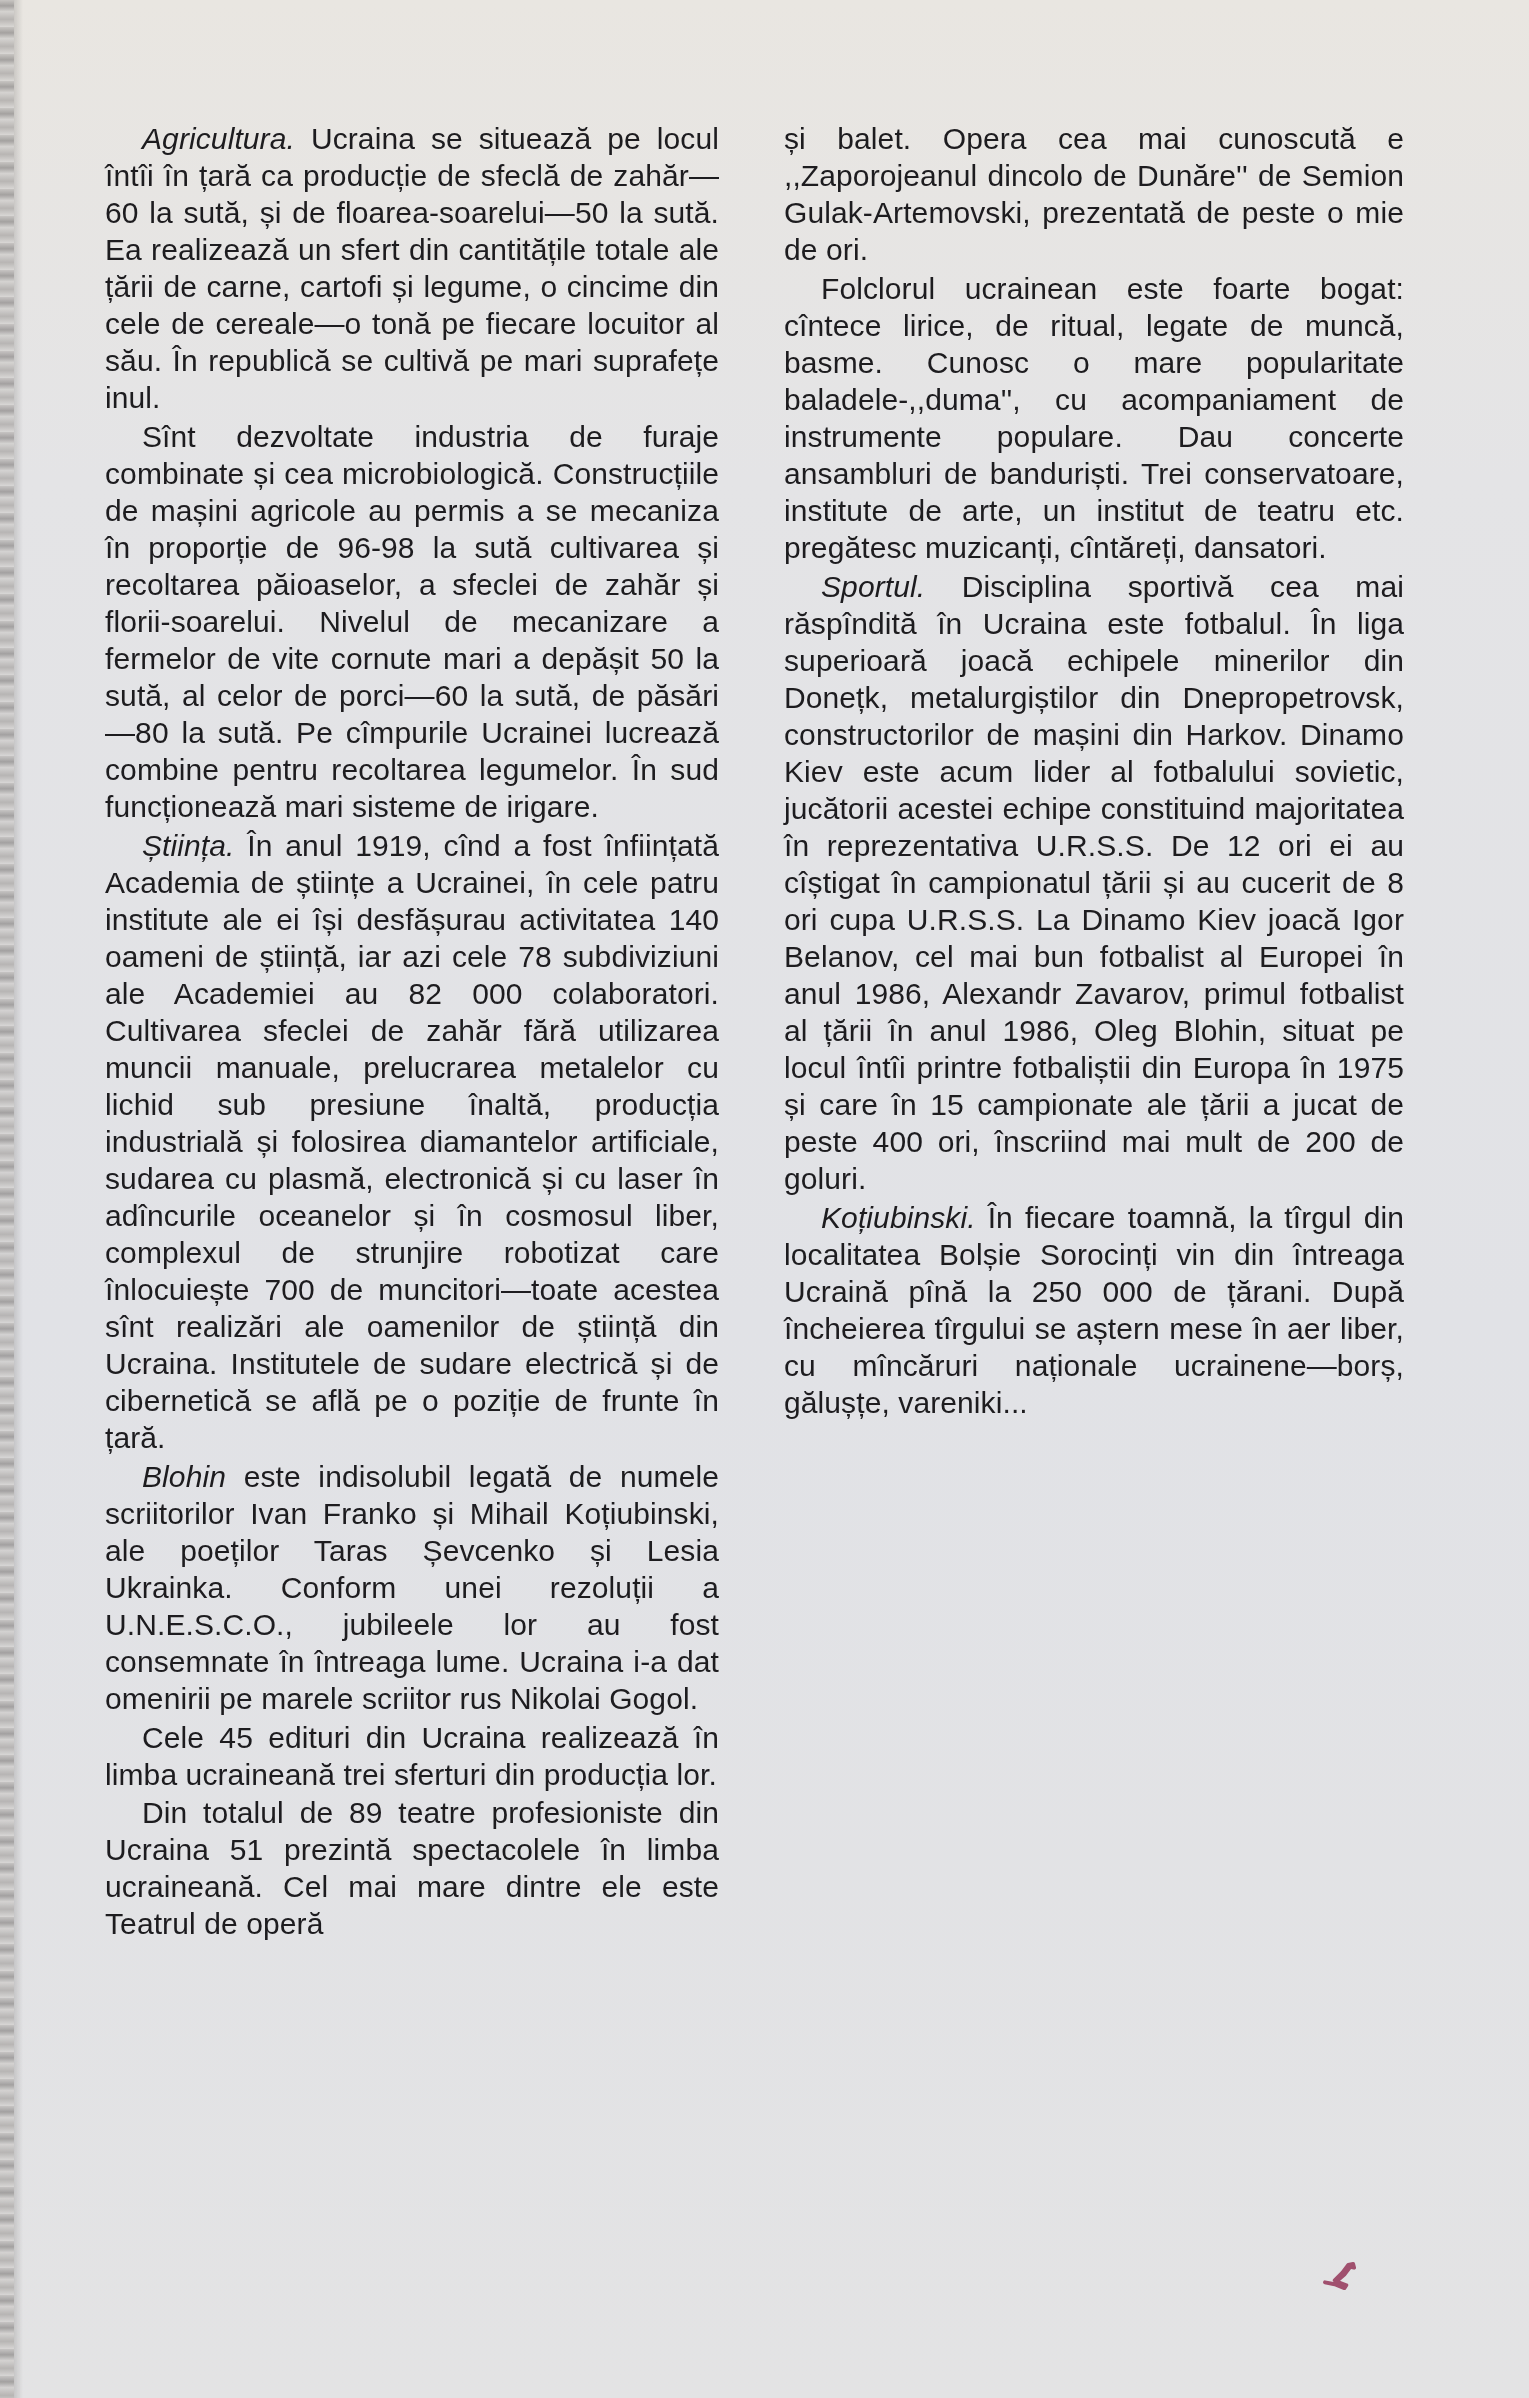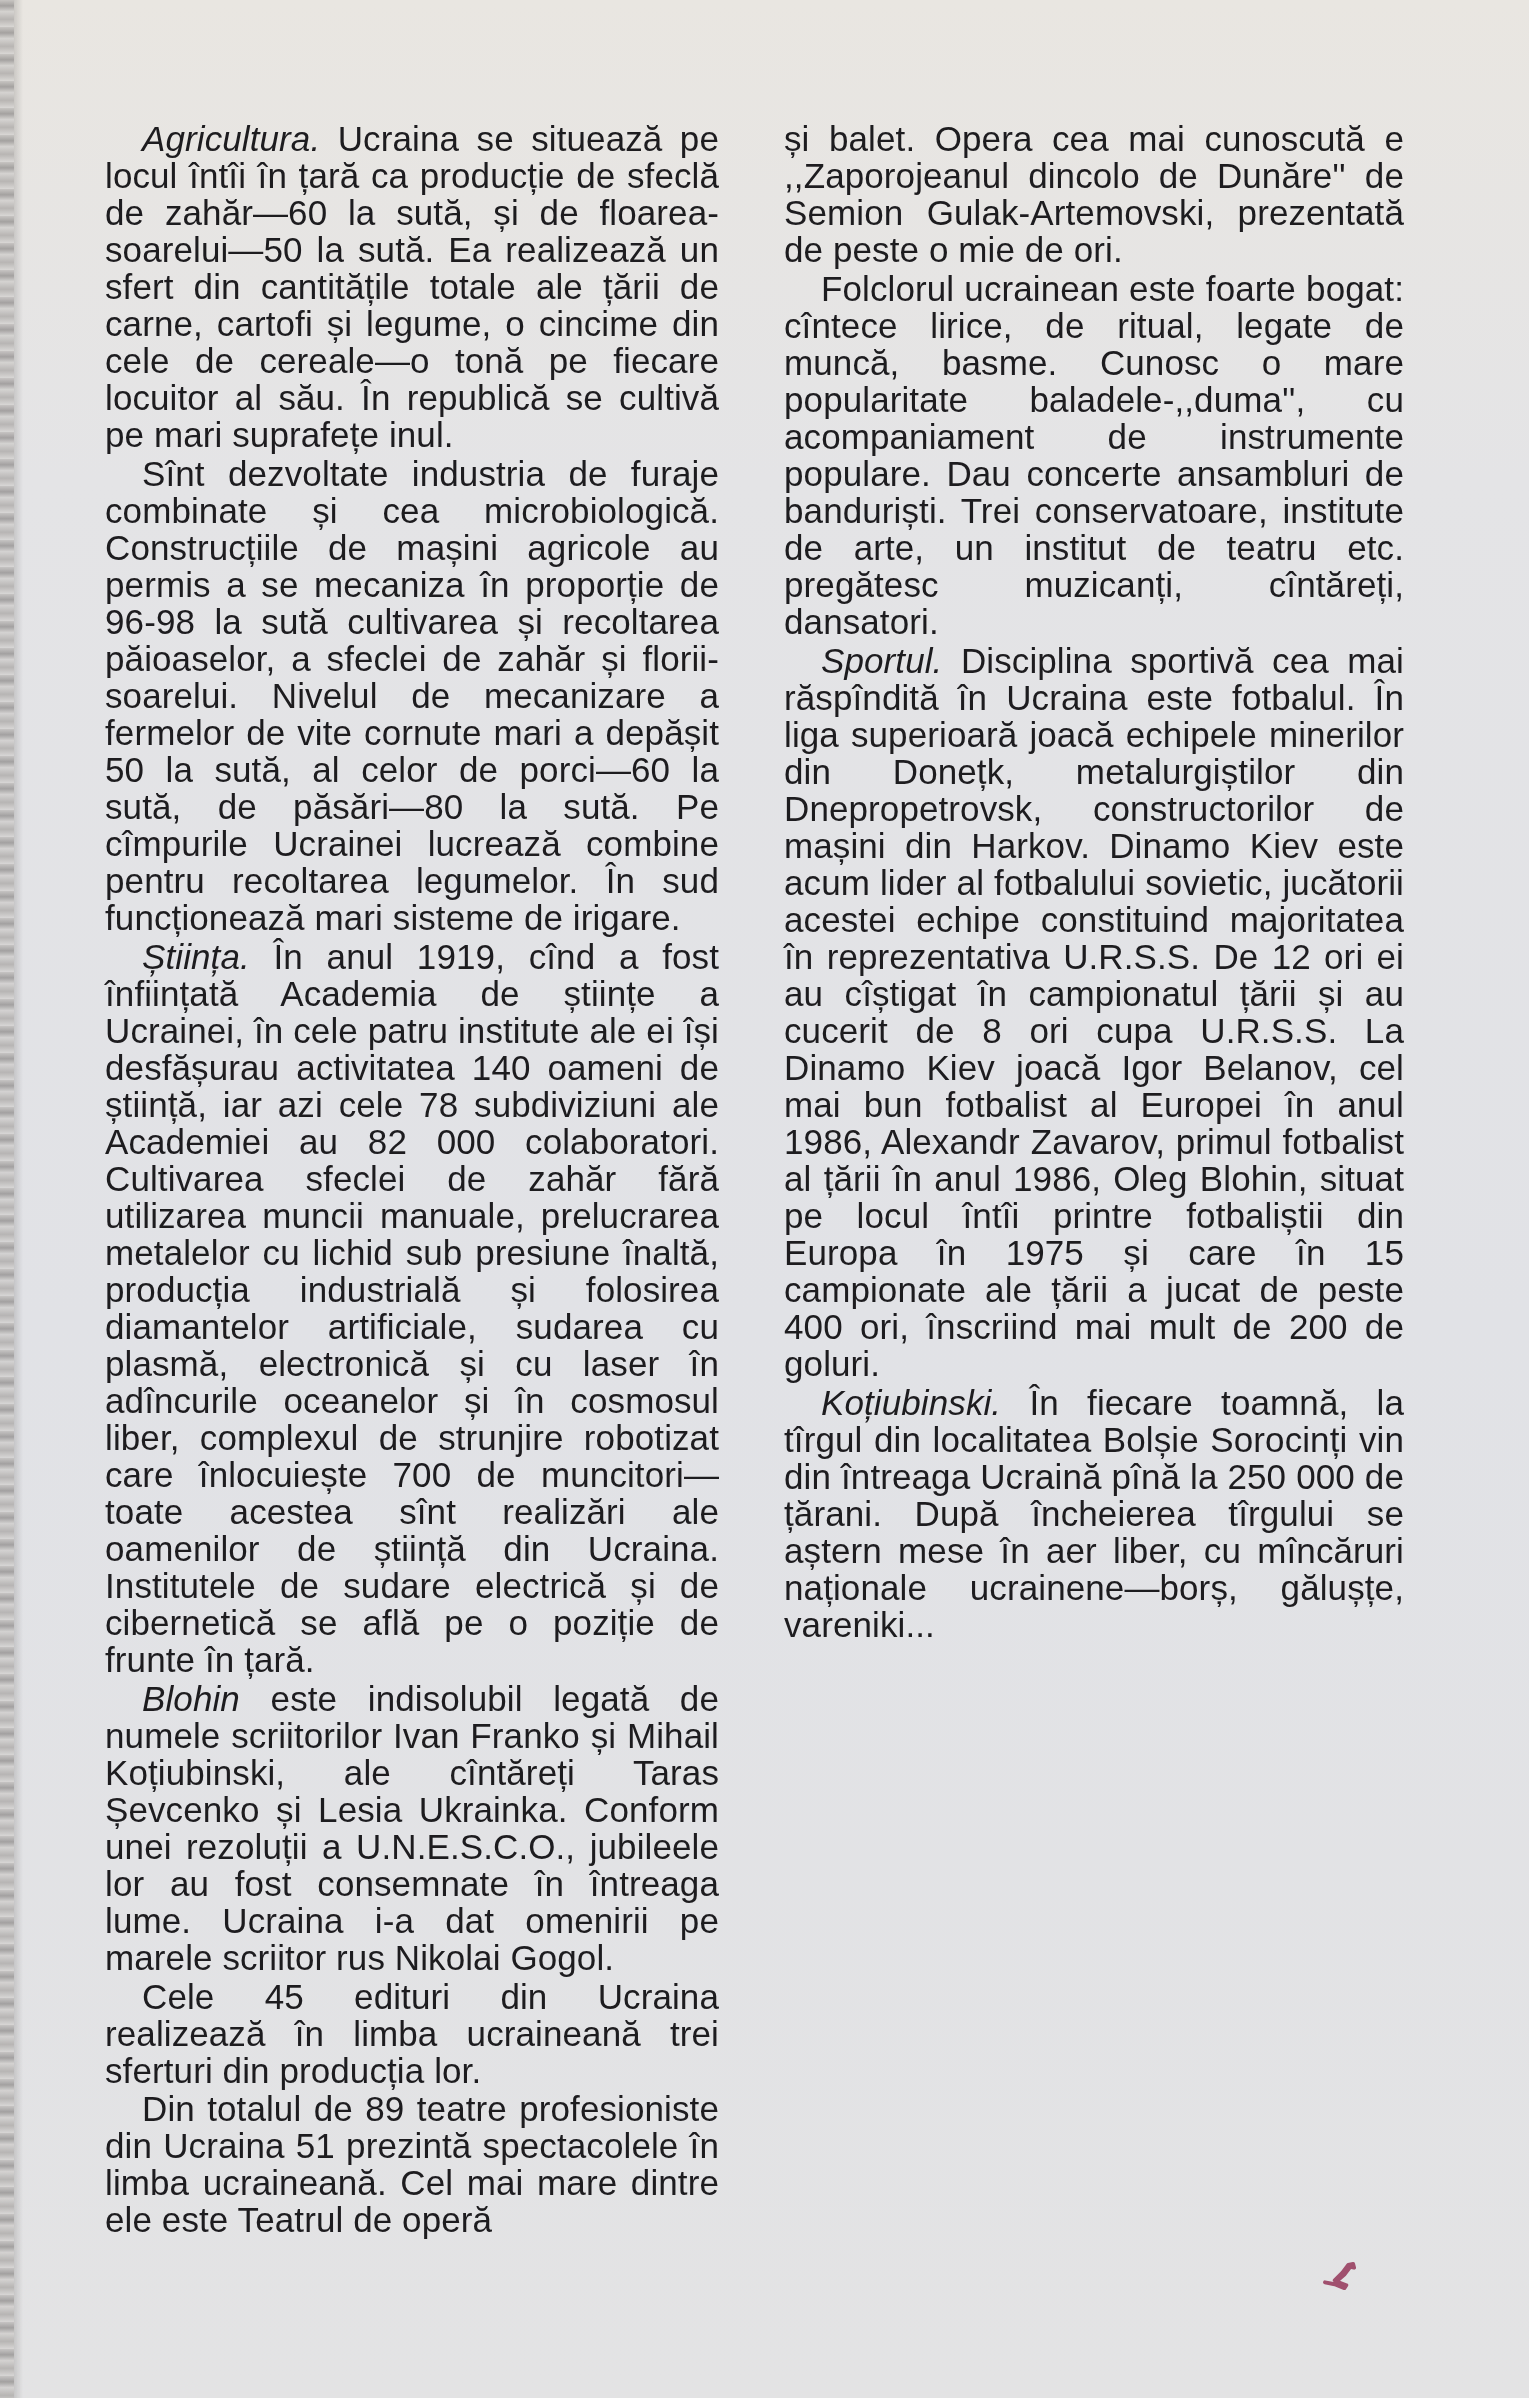--- a/index.html
+++ b/index.html
@@ -30,21 +30,21 @@
       left: 13.5px;
       top: 0;
       width: 9.7px;
       height: 100%;
       background: linear-gradient(90deg, rgba(120,118,116,0.35), rgba(255,255,255,0));
     }
     .column {
       position: absolute;
       top: 120px;
       width: 614px;
-      font-size: 35px;
+      font-size: 30px;
       line-height: 37px;
       text-align: justify;
       hyphens: manual;
       letter-spacing: 0.1px;
     }
     .col-left {
       left: 105px;
     }
     .col-right {
       left: 784px;
@@ -70,21 +70,21 @@
   </style>
 </head>
 <body>
 
 <div class="page-edge"></div>
 
 <div class="column col-left">
   <p class="para"><span class="lead">Agricultura.</span><span> Ucraina se situează pe locul întîi în țară ca producție de sfeclă de zahăr—60 la sută, și de floarea-soarelui—50 la sută. Ea realizează un sfert din cantitățile totale ale țării de carne, cartofi și legume, o cincime din cele de cereale—o tonă pe fiecare locuitor al său. În republică se cultivă pe mari suprafețe inul.</span></p>
   <p class="para"><span>Sînt dezvoltate industria de furaje combinate și cea microbiologică. Construcțiile de mașini agricole au permis a se mecaniza în proporție de 96-98 la sută cultivarea și recoltarea păioaselor, a sfeclei de zahăr și florii-soarelui. Nivelul de mecanizare a fermelor de vite cornute mari a depășit 50 la sută, al celor de porci—60 la sută, de păsări—80 la sută. Pe cîmpurile Ucrainei lucrează combine pentru recoltarea legumelor. În sud funcționează mari sisteme de irigare.</span></p>
   <p class="para"><span class="lead">Știința.</span><span> În anul 1919, cînd a fost înființată Academia de științe a Ucrainei, în cele patru institute ale ei își desfășurau activitatea 140 oameni de știință, iar azi cele 78 subdiviziuni ale Academiei au 82 000 colaboratori. Cultivarea sfeclei de zahăr fără utilizarea muncii manuale, prelucrarea metalelor cu lichid sub presiune înaltă, producția industrială și folosirea diamantelor artificiale, sudarea cu plasmă, electronică și cu laser în adîncurile oceanelor și în cosmosul liber, complexul de strunjire robotizat care înlocuiește 700 de muncitori—toate acestea sînt realizări ale oamenilor de știință din Ucraina. Institutele de sudare electrică și de cibernetică se află pe o poziție de frunte în țară.</span></p>
-  <p class="para"><span class="lead">Blohin</span><span> este indisolubil legată de numele scriitorilor Ivan Franko și Mihail Koțiubinski, ale cîntăreți Taras Șevcenko și Lesia Ukrainka. Conform unei rezoluții a U.N.E.S.C.O., jubileele lor au fost consemnate în întreaga lume. Ucraina i-a dat omenirii pe marele scriitor rus Nikolai Gogol.</span></p>
+  <p class="para"><span class="lead">Blohin</span><span> este indisolubil legată de numele scriitorilor Ivan Franko și Mihail Koțiubinski, ale poeților Taras Șevcenko și Lesia Ukrainka. Conform unei rezoluții a U.N.E.S.C.O., jubileele lor au fost consemnate în întreaga lume. Ucraina i-a dat omenirii pe marele scriitor rus Nikolai Gogol.</span></p>
   <p class="para"><span>Cele 45 edituri din Ucraina realizează în limba ucraineană trei sferturi din producția lor.</span></p>
   <p class="para"><span>Din totalul de 89 teatre profesioniste din Ucraina 51 prezintă spectacolele în limba ucraineană. Cel mai mare dintre ele este Teatrul de operă</span></p>
 </div>
 
 <div class="column col-right">
   <p class="para no-indent"><span>și balet. Opera cea mai cunoscută e ,,Zaporojeanul dincolo de Dunăre'' de Semion Gulak-Artemovski, prezentată de peste o mie de ori.</span></p>
   <p class="para"><span>Folclorul ucrainean este foarte bogat: cîntece lirice, de ritual, legate de muncă, basme. Cunosc o mare popularitate baladele-,,duma'', cu acompaniament de instrumente populare. Dau concerte ansambluri de banduriști. Trei conservatoare, institute de arte, un institut de teatru etc. pregătesc muzicanți, cîntăreți, dansatori.</span></p>
   <p class="para"><span class="lead">Sportul.</span><span> Disciplina sportivă cea mai răspîndită în Ucraina este fotbalul. În liga superioară joacă echipele minerilor din Donețk, metalurgiștilor din Dnepropetrovsk, constructorilor de mașini din Harkov. Dinamo Kiev este acum lider al fotbalului sovietic, jucătorii acestei echipe constituind majoritatea în reprezentativa U.R.S.S. De 12 ori ei au cîștigat în campionatul țării și au cucerit de 8 ori cupa U.R.S.S. La Dinamo Kiev joacă Igor Belanov, cel mai bun fotbalist al Europei în anul 1986, Alexandr Zavarov, primul fotbalist al țării în anul 1986, Oleg Blohin, situat pe locul întîi printre fotbaliștii din Europa în 1975 și care în 15 campionate ale țării a jucat de peste 400 ori, înscriind mai mult de 200 de goluri.</span></p>
   <p class="para"><span class="lead">Koțiubinski.</span><span> În fiecare toamnă, la tîrgul din localitatea Bolșie Sorocinți vin din întreaga Ucraină pînă la 250 000 de țărani. După încheierea tîrgului se aștern mese în aer liber, cu mîncăruri naționale ucrainene—borș, gălușțe, vareniki...</span></p>
 </div>

